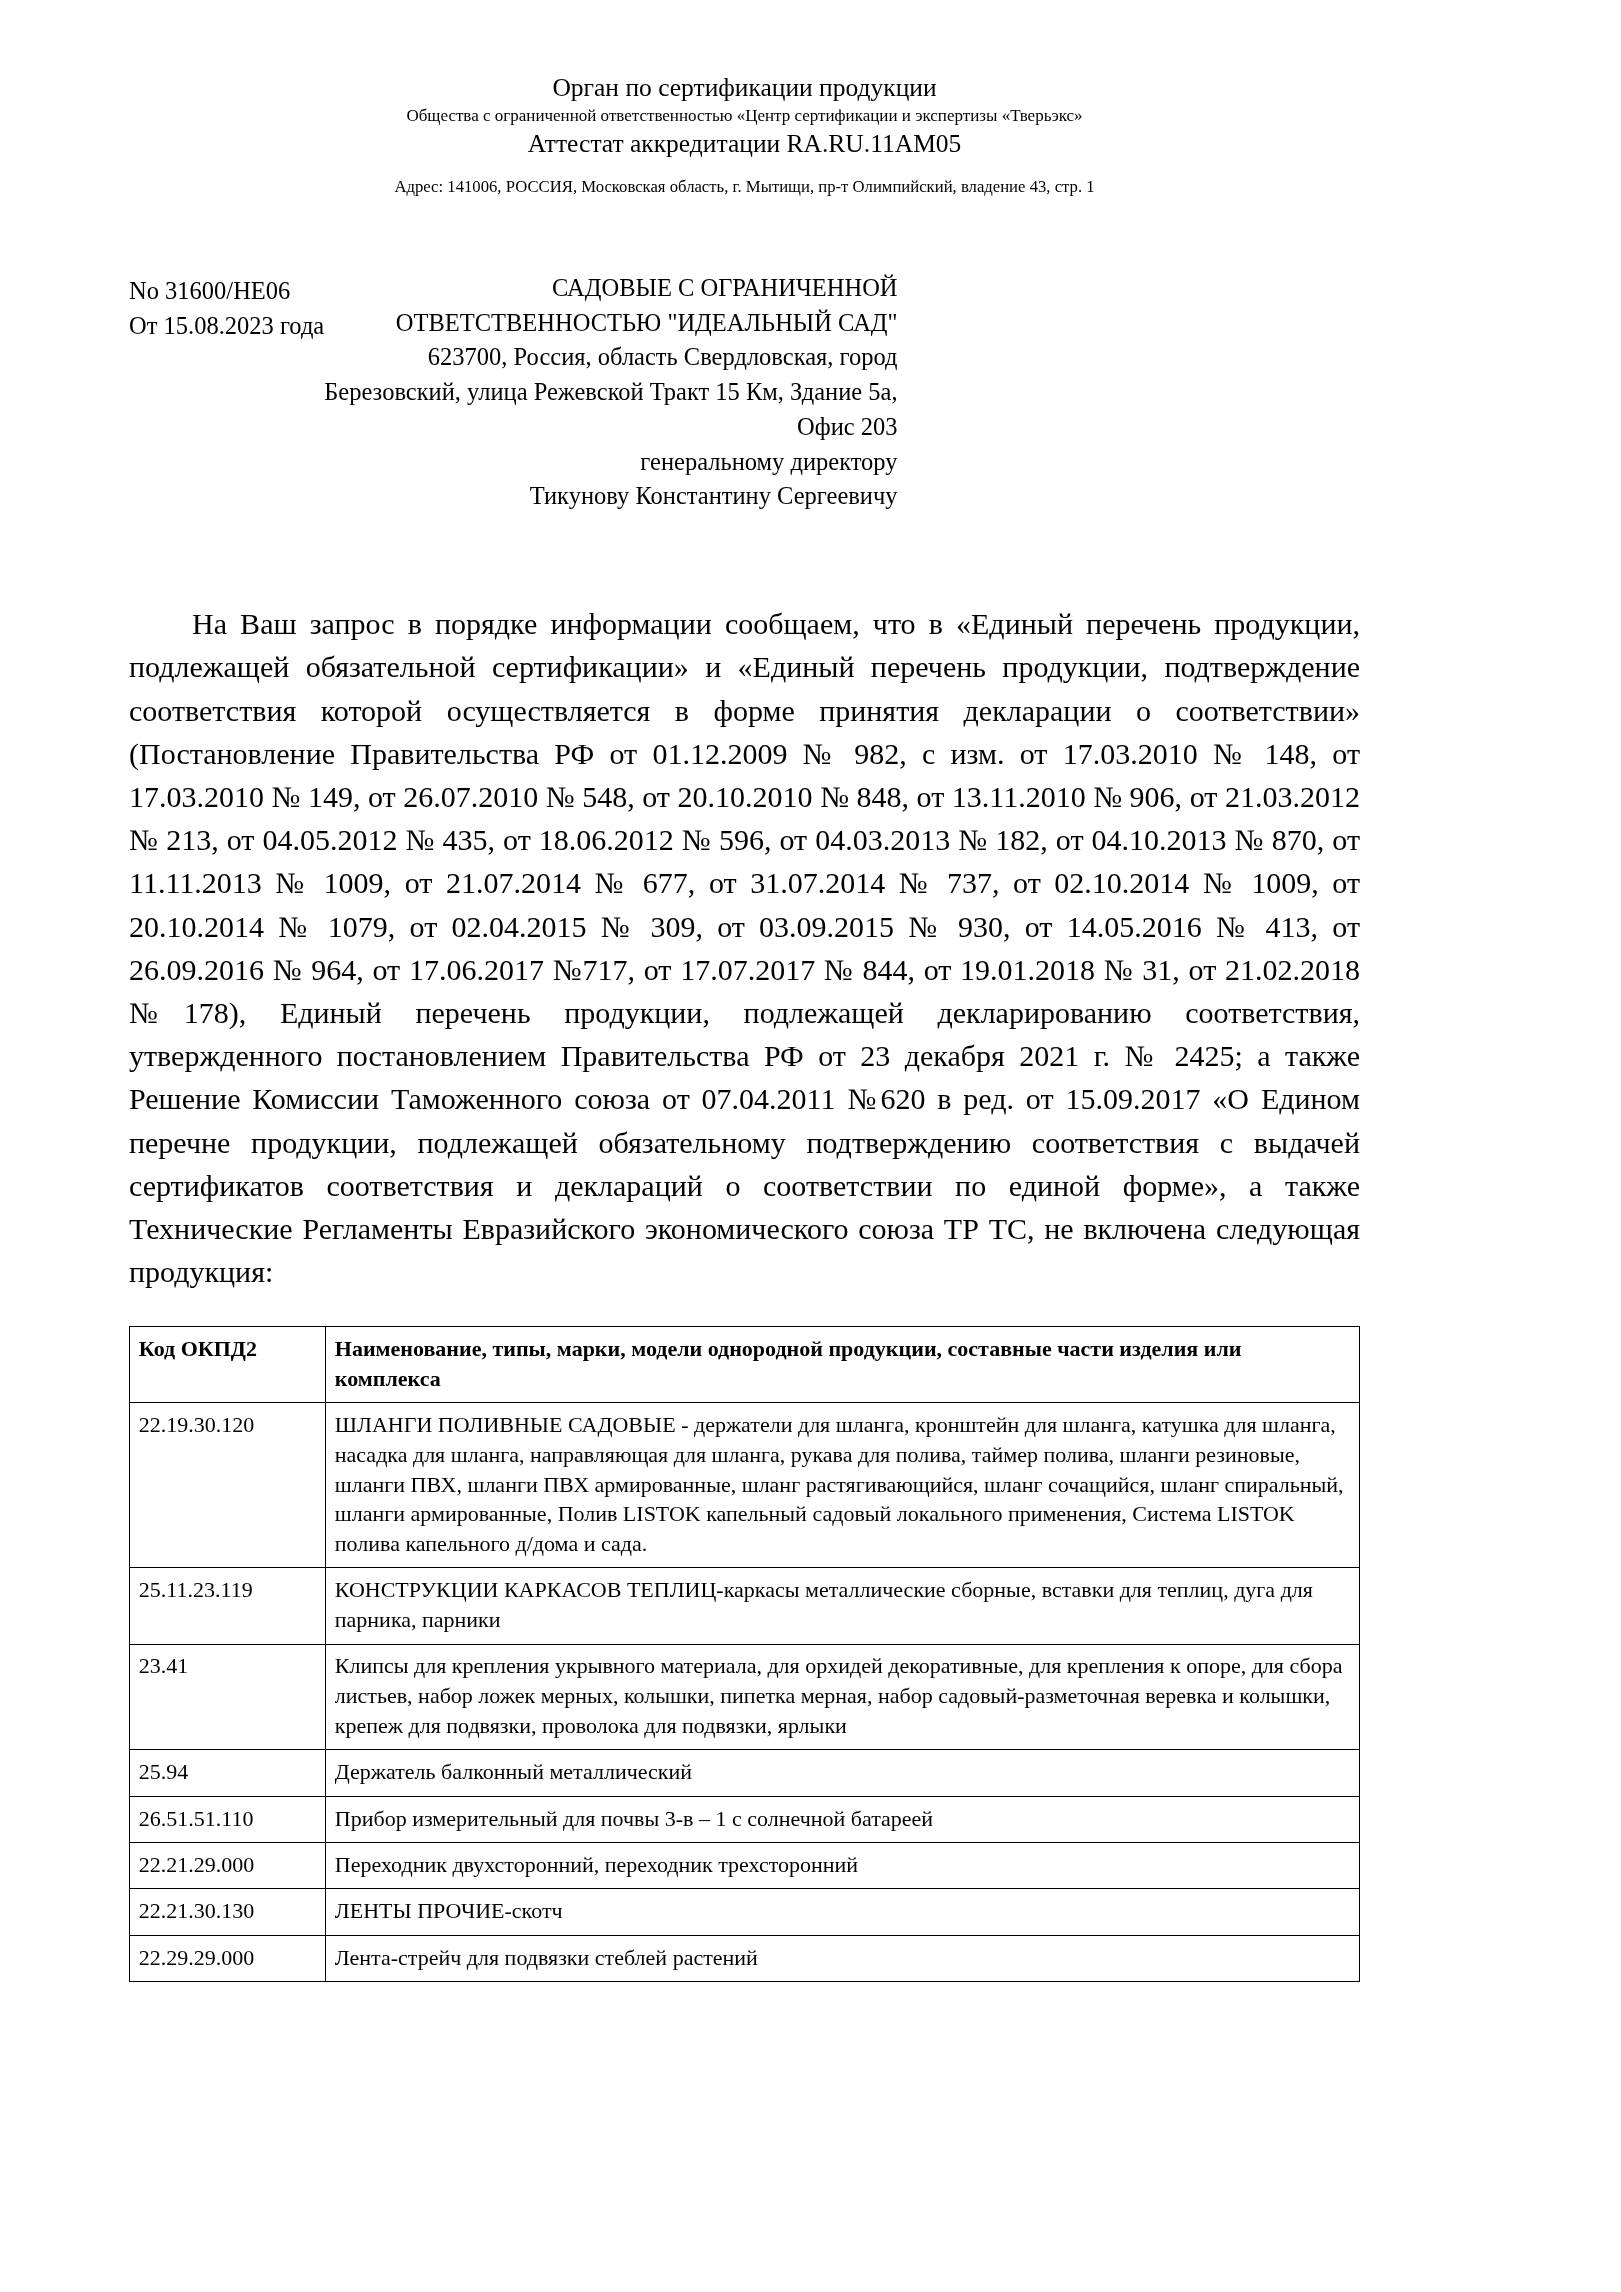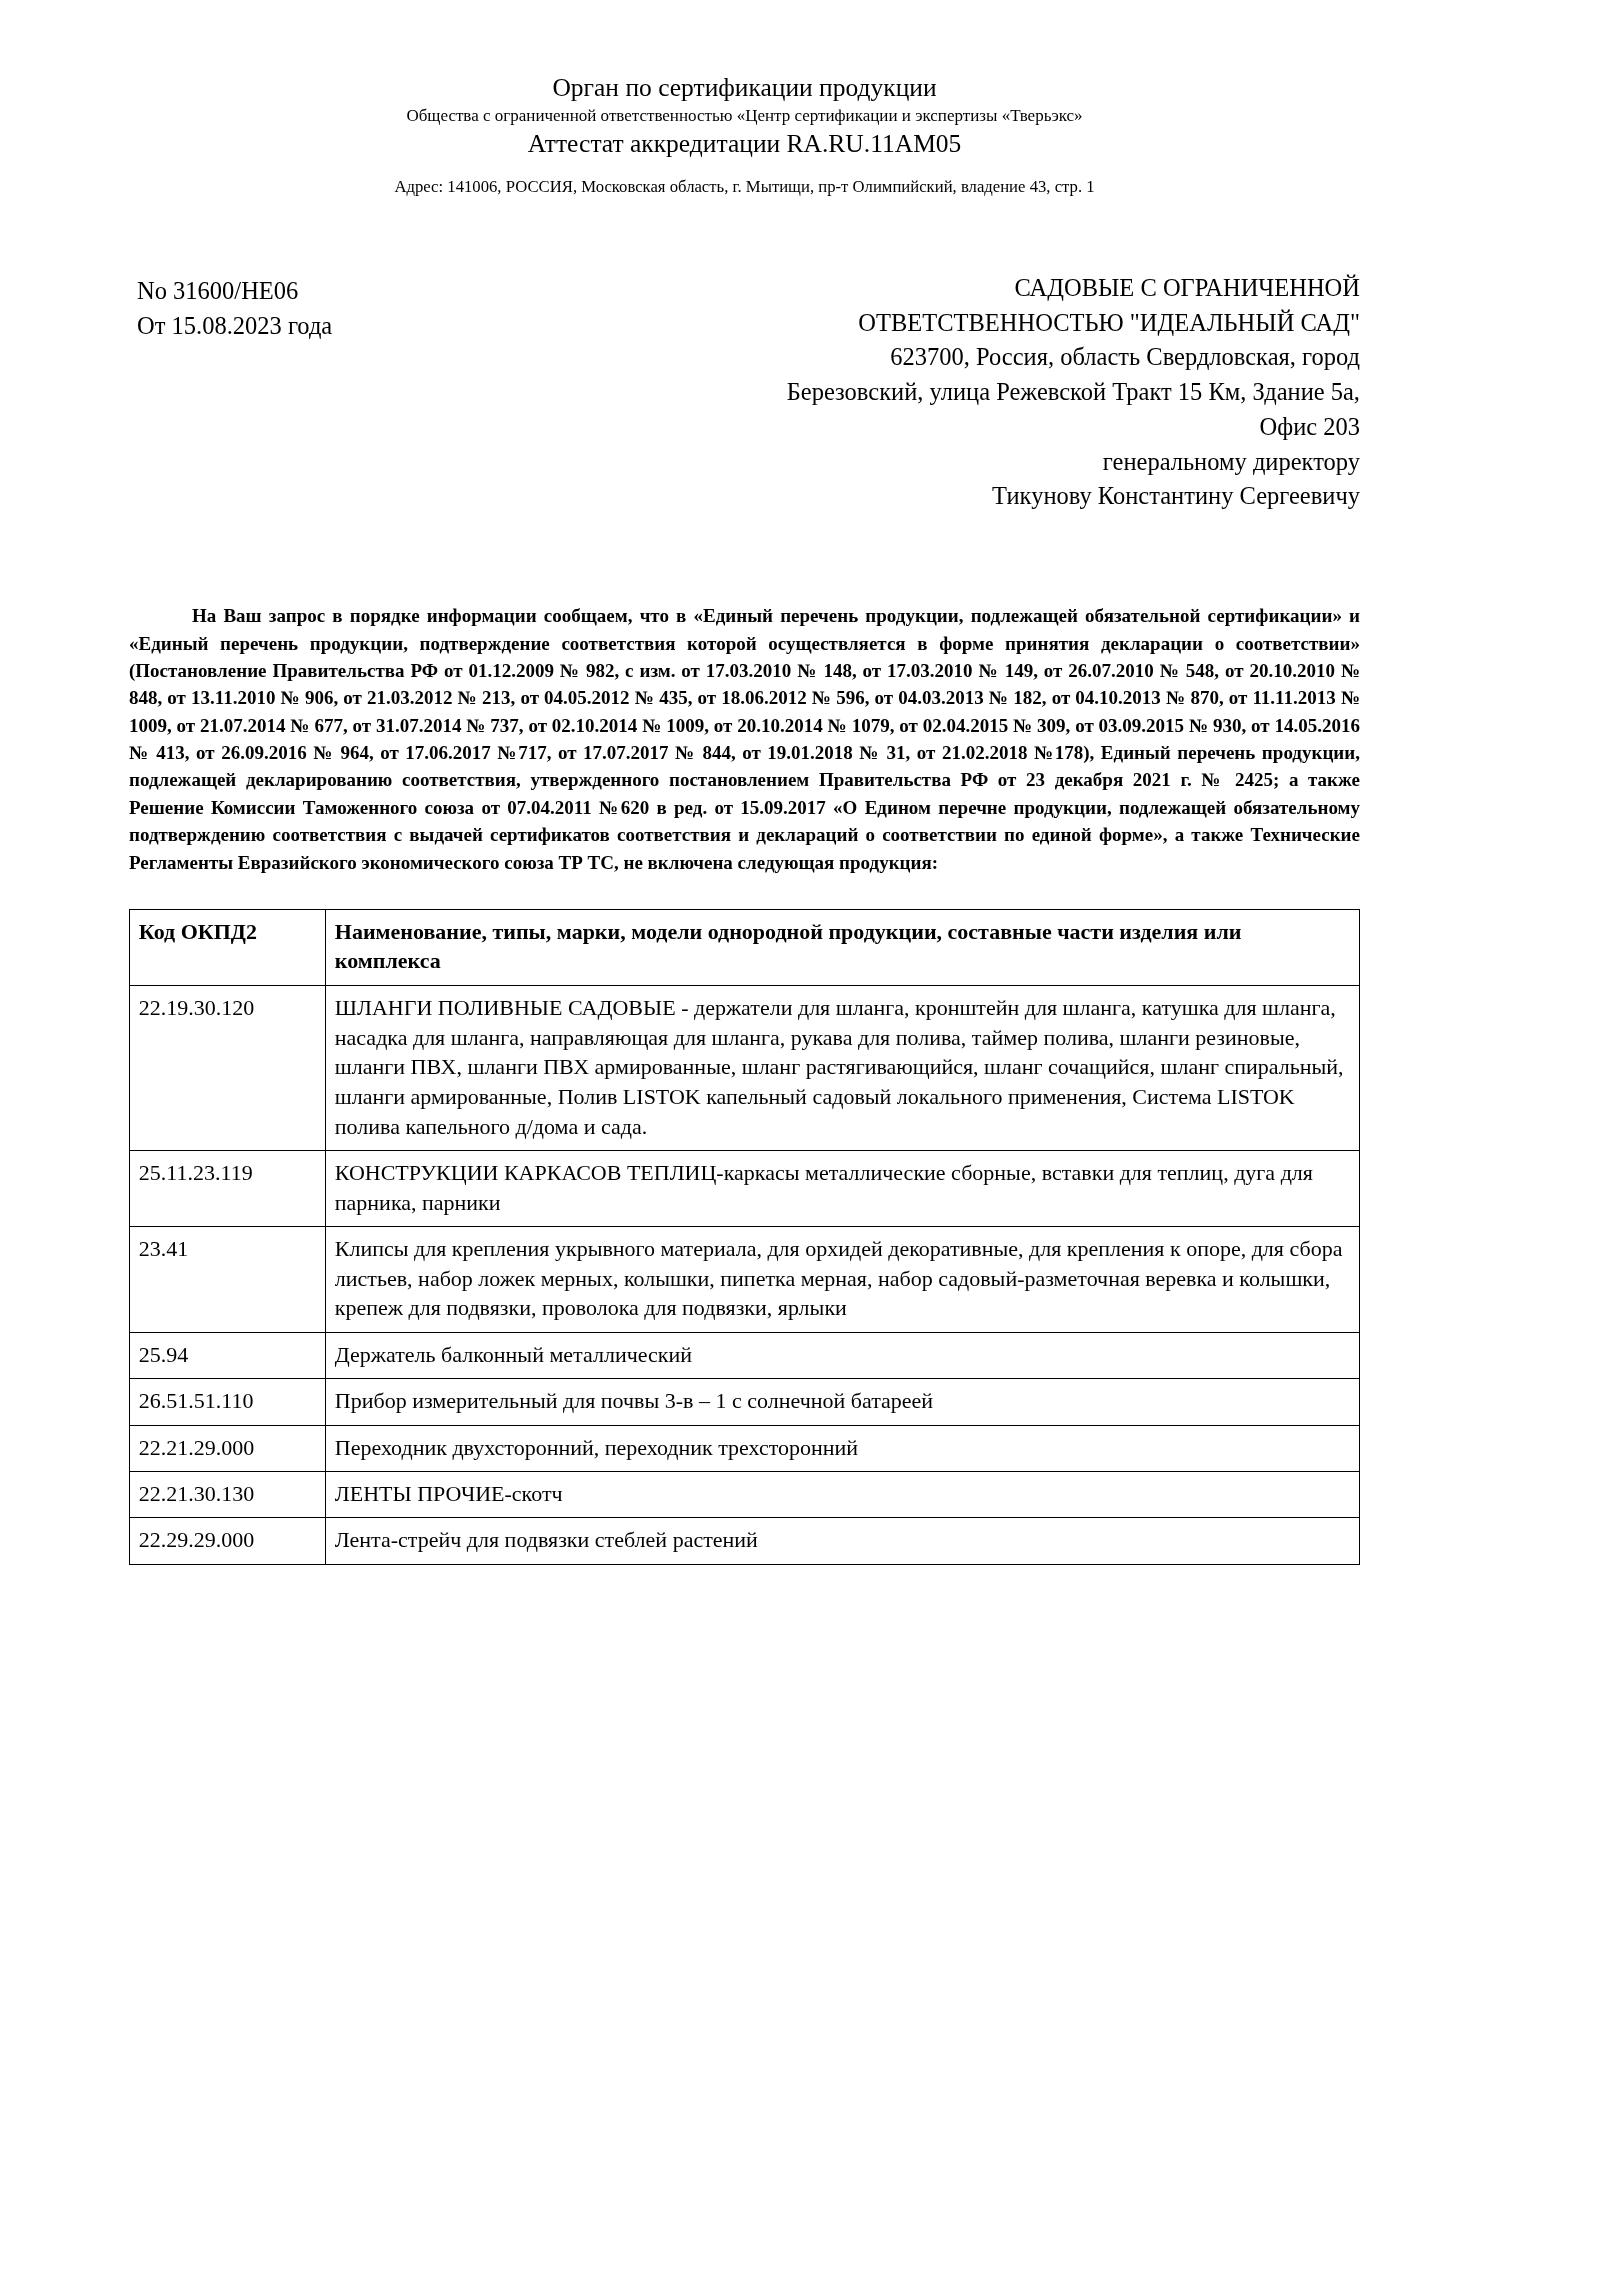--- a/index.html
+++ b/index.html
@@ -37,46 +37,43 @@
   }
   .header .h-addr {
     font-size: 16.7px;
     margin-top: 15px;
   }
 
   
   .addr-block {
     margin-top: 73px;
     display: flex;
-    justify-content: space-between;
     align-items: flex-start;
-    margin-left: 8px;
   }
   .addr-left {
     font-size: 24.5px;
     line-height: 1.45;
     padding-top: 2px;
     white-space: nowrap;
   }
   .addr-right {
     font-size: 24.5px;
     line-height: 1.42;
     text-align: right;
     max-width: 686px;
   }
 
   
   .body-text {
     margin-top: 88px;
-    font-size: 19px;
+    font-size: 30px;
     line-height: 1.44;
     text-align: justify;
     text-indent: 63px;
     hyphens: none;
-    font-weight: bold;
   }
 
   
   table.products {
     margin-top: 33px;
     width: 100%;
     border-collapse: collapse;
     table-layout: fixed;
   }
   table.products td, table.products th {

